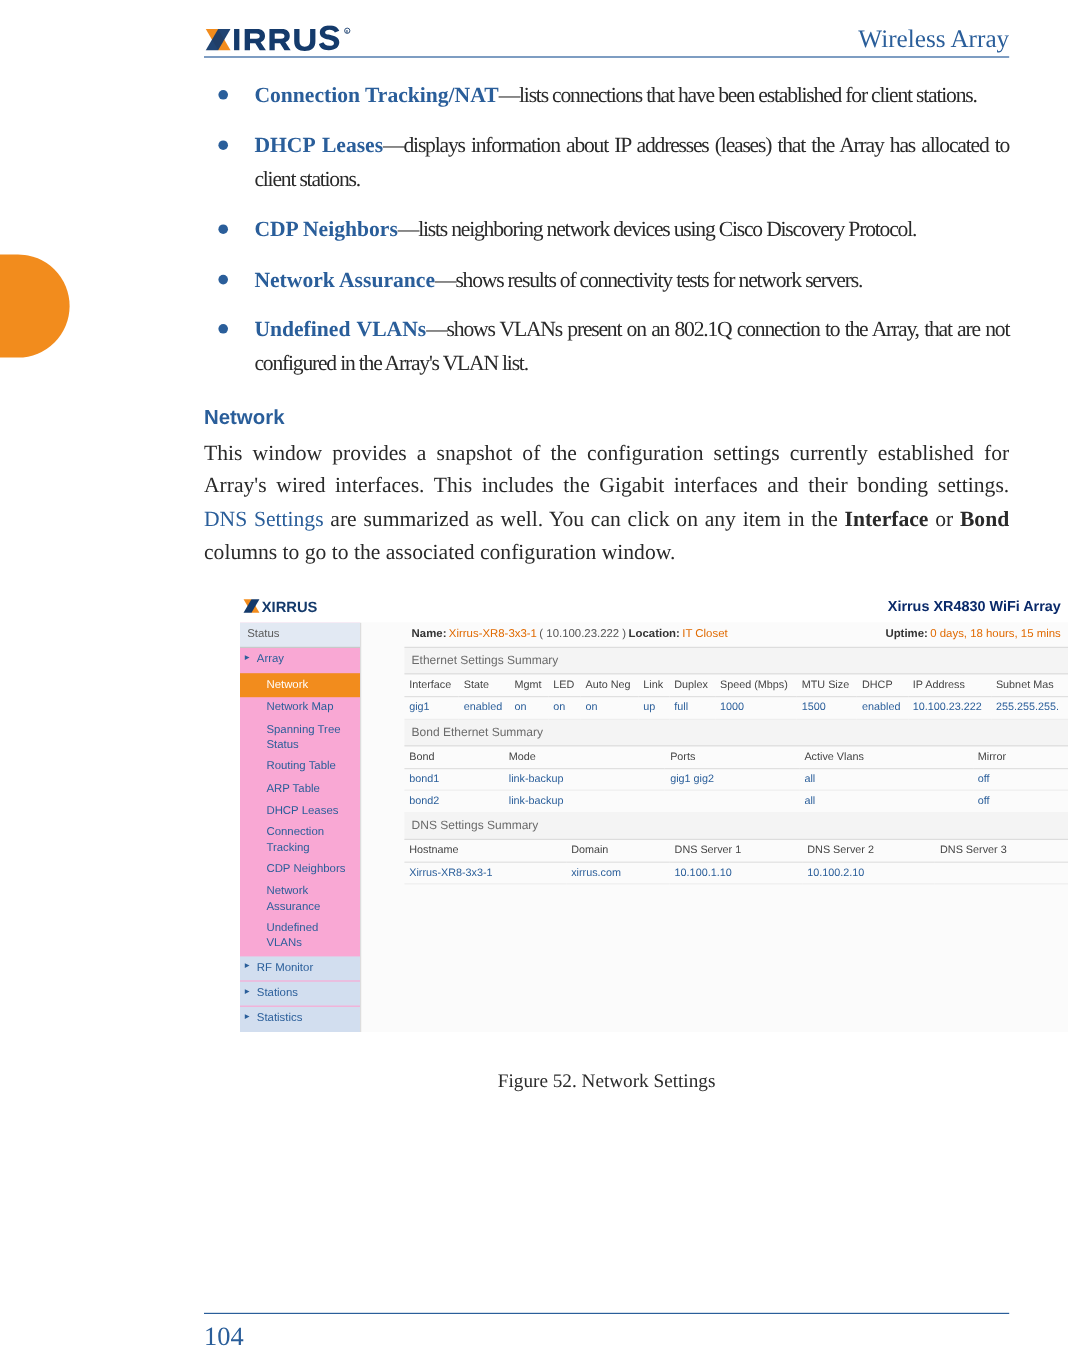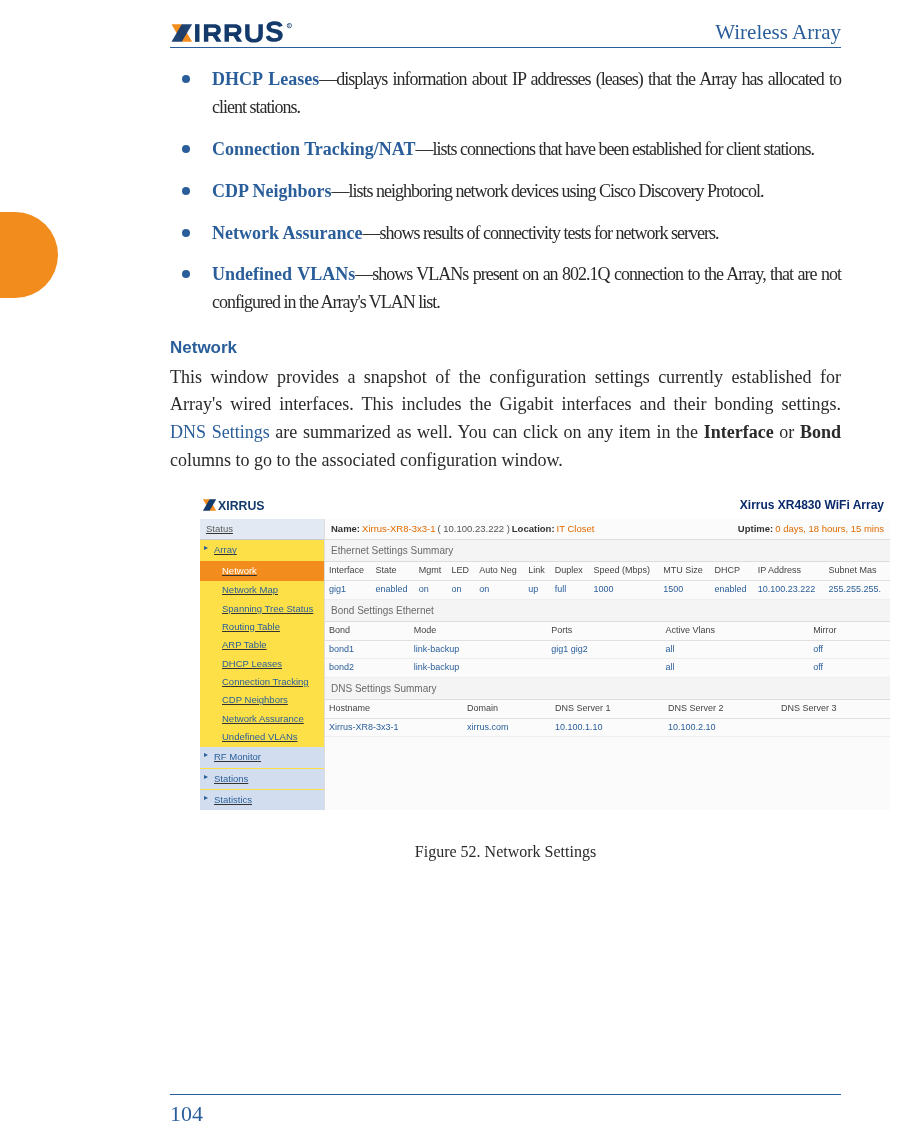--- a/index.html
+++ b/index.html
@@ -96,29 +96,29 @@
   }
   .embed-top {
     display: flex;
     justify-content: space-between;
     align-items: flex-end;
     padding: 2px 6px 6px 2px;
   }
   .mini-logo { display: flex; align-items: center; }
   .product-title { color: #0a2a6a; font-weight: bold; font-size: 12px; }
   .nav-and-main { display: flex; background: #f2f2f2; }
-  .sidebar { width: 124px; background: #fde047; font-size: 9.5px; text-decoration: underline; }
+  .sidebar { width: 100px; background: #f9a8d4; font-size: 9.5px; }
   .side-head { padding: 4px 6px; color: #5a5a5a; border-bottom: 1px solid #c8c8c8; background:#e2e9f3;}
   .side-expand { padding: 4px 6px 4px 14px; color: #2a5e9a; position: relative; }
   .side-expand::before { content: "\25B8"; position: absolute; left: 4px; top: 3px; font-size: 8px; color:#2a5e9a; }
   .side-active { background: #f28c1d; color: #fff; padding: 4px 6px 4px 22px; font-size:9.5px; }
   .side-item { padding: 3px 6px 3px 22px; color: #2a5e9a; }
   .side-sec { padding: 4px 6px 4px 14px; color: #2a5e9a; background:#d2deef; position:relative; margin-top:1px;}
   .side-sec::before { content: "\25B8"; position: absolute; left: 4px; top: 3px; font-size: 8px; color:#2a5e9a; }
-  .main-panel { flex: 1; background: #fbfbfb; border-left: 1px solid #ddd; overflow:hidden;}
+  .main-panel { flex: 1; background: #fbfbfb; border-left: 1px solid #ddd; overflow:hidden;padding-left:36px;}
   .infobar { display: flex; gap: 2px; padding: 4px 6px; border-bottom: 1px solid #ddd; font-size:9.5px; flex-wrap:nowrap;}
   .ib-label { color: #333; font-weight: bold; }
   .ib-val-o { color: #e06a00; }
   .ib-val-g { color: #555; }
   .panel-h { color: #6a6a6a; padding: 4px 6px; border-bottom: 1px solid #ddd; background:#f4f4f4;}
   table.mini { width: 100%; border-collapse: collapse; font-size: 9px; }
   table.mini th, table.mini td { padding: 3px 4px; text-align: left; white-space: nowrap; }
   table.mini th { color: #444; font-weight: normal; border-bottom: 1px solid #e0e0e0; }
   table.mini td { color: #2a5e9a; border-bottom: 1px solid #eee; }
   .row-red td { color: #c00; }
@@ -168,22 +168,22 @@
         <text x="160" y="8" font-size="5" fill="#143a6b">R</text>
       </svg>
     </div>
     <div class="header-title">Wireless Array</div>
   </div>
 
   <div class="tab-notch"></div>
 
   <div class="content">
     <ul class="bullets">
+      <li><span class="term">Connection Tracking/NAT</span><span class="dash">—lists connections that have been established for client stations.</span></li>
       <li><span class="term">DHCP Leases</span><span class="dash">—displays information about IP addresses (leases) that the Array has allocated to client stations.</span></li>
-      <li><span class="term">Connection Tracking/NAT</span><span class="dash">—lists connections that have been established for client stations.</span></li>
       <li><span class="term">CDP Neighbors</span><span class="dash">—lists neighboring network devices using Cisco Discovery Protocol.</span></li>
       <li><span class="term">Network Assurance</span><span class="dash">—shows results of connectivity tests for network servers.</span></li>
       <li><span class="term">Undefined VLANs</span><span class="dash">—shows VLANs present on an 802.1Q connection to the Array, that are not configured in the Array's VLAN list.</span></li>
     </ul>
 
     <div class="section-head">Network</div>
     <p class="para">
       <span>This window provides a snapshot of the configuration settings currently established for Array's wired interfaces. This includes the Gigabit interfaces and their bonding settings. </span><span class="inline-link">DNS Settings</span><span> are summarized as well. You can click on any item in the </span><span class="strong">Interface</span><span> or </span><span class="strong">Bond</span><span> columns to go to the associated configuration window.</span>
     </p>
 
@@ -253,21 +253,21 @@
                   <td>up</td>
                   <td>full</td>
                   <td>1000</td>
                   <td>1500</td>
                   <td>enabled</td>
                   <td>10.100.23.222</td>
                   <td>255.255.255.</td>
             </tr>
           </tbody>
             </table>
-          <div class="panel-h">Bond Settings Ethernet</div>
+          <div class="panel-h">Bond Ethernet Summary</div>
           <table class="mini">
             <tbody>
                 <tr>
               <th>Bond</th>
               <th>Mode</th>
               <th>Ports</th>
               <th>Active Vlans</th>
               <th>Mirror</th>
             </tr>
             <tr>

